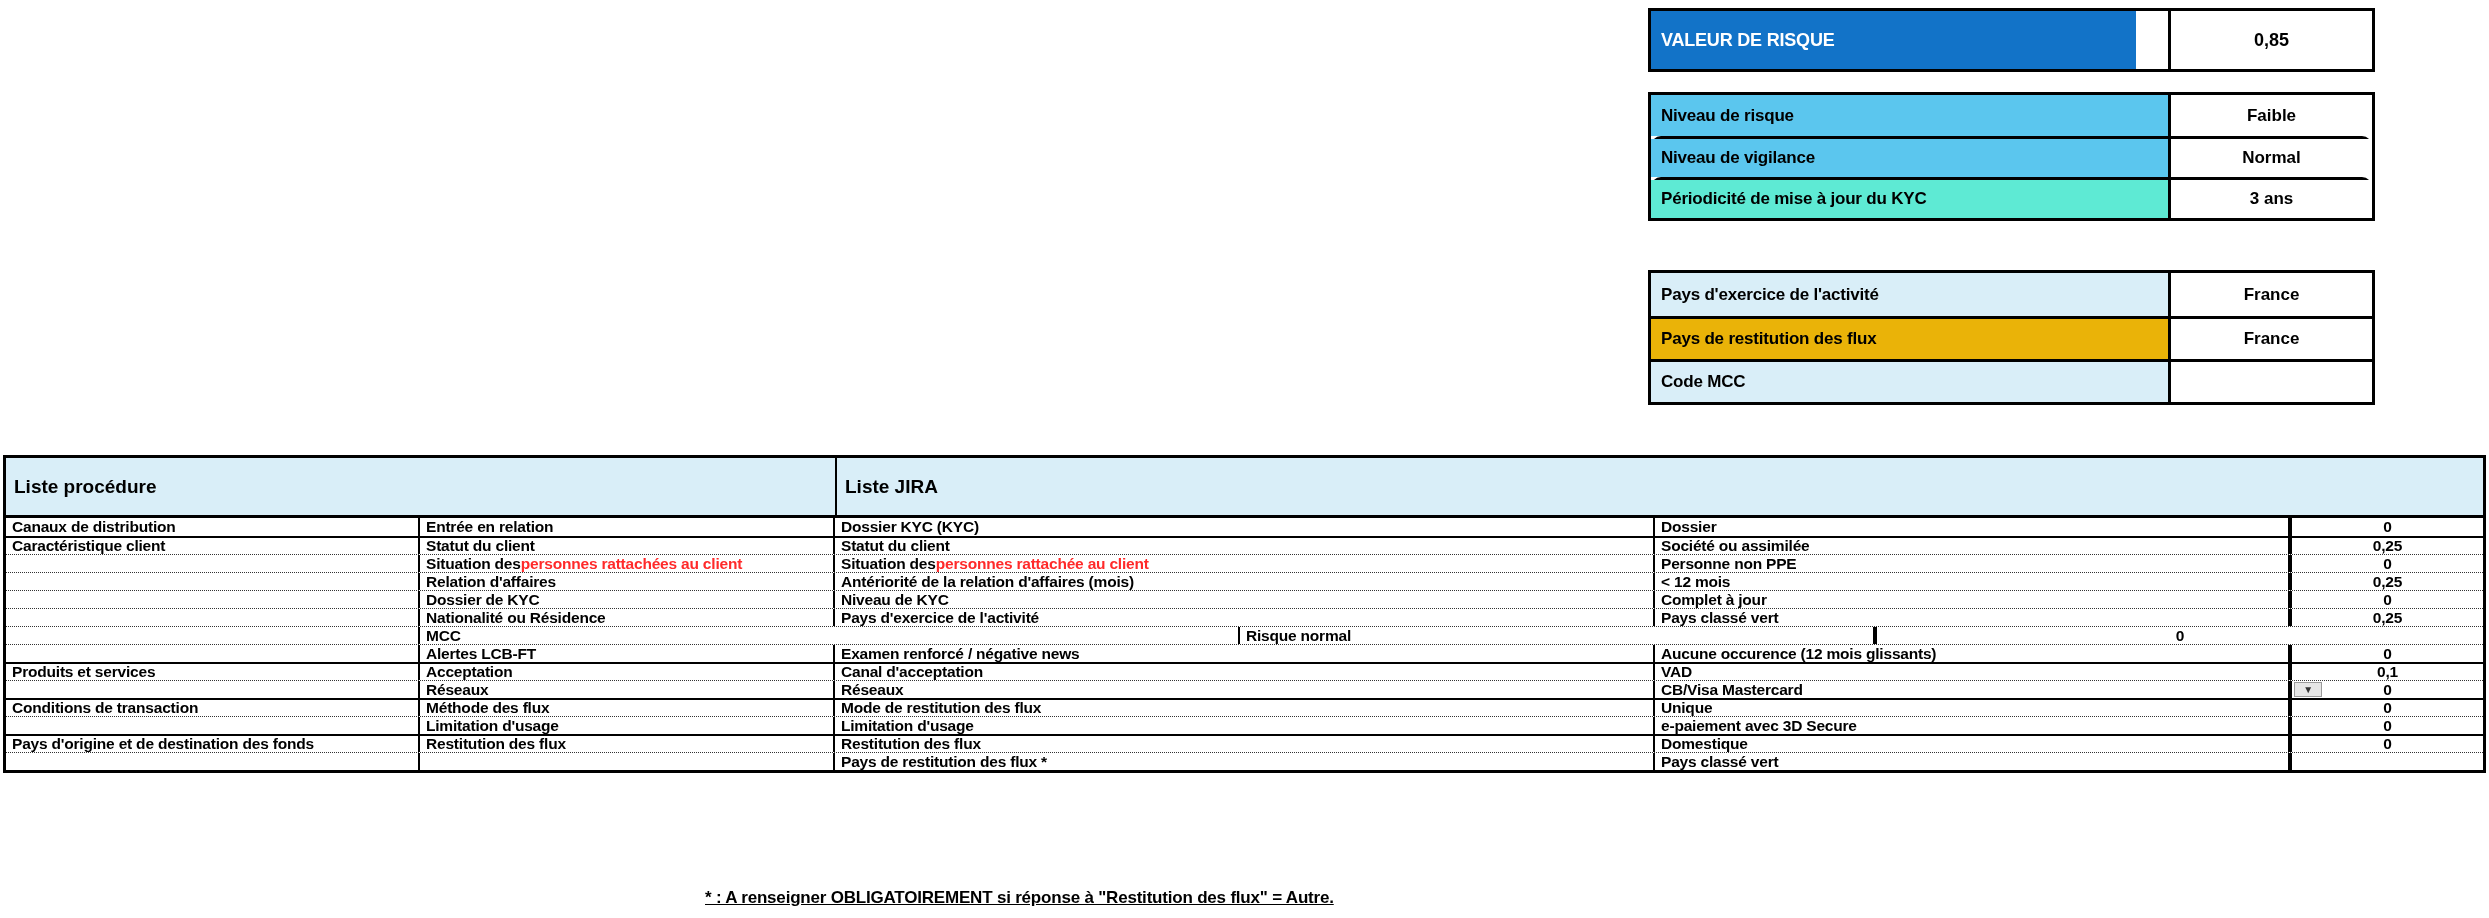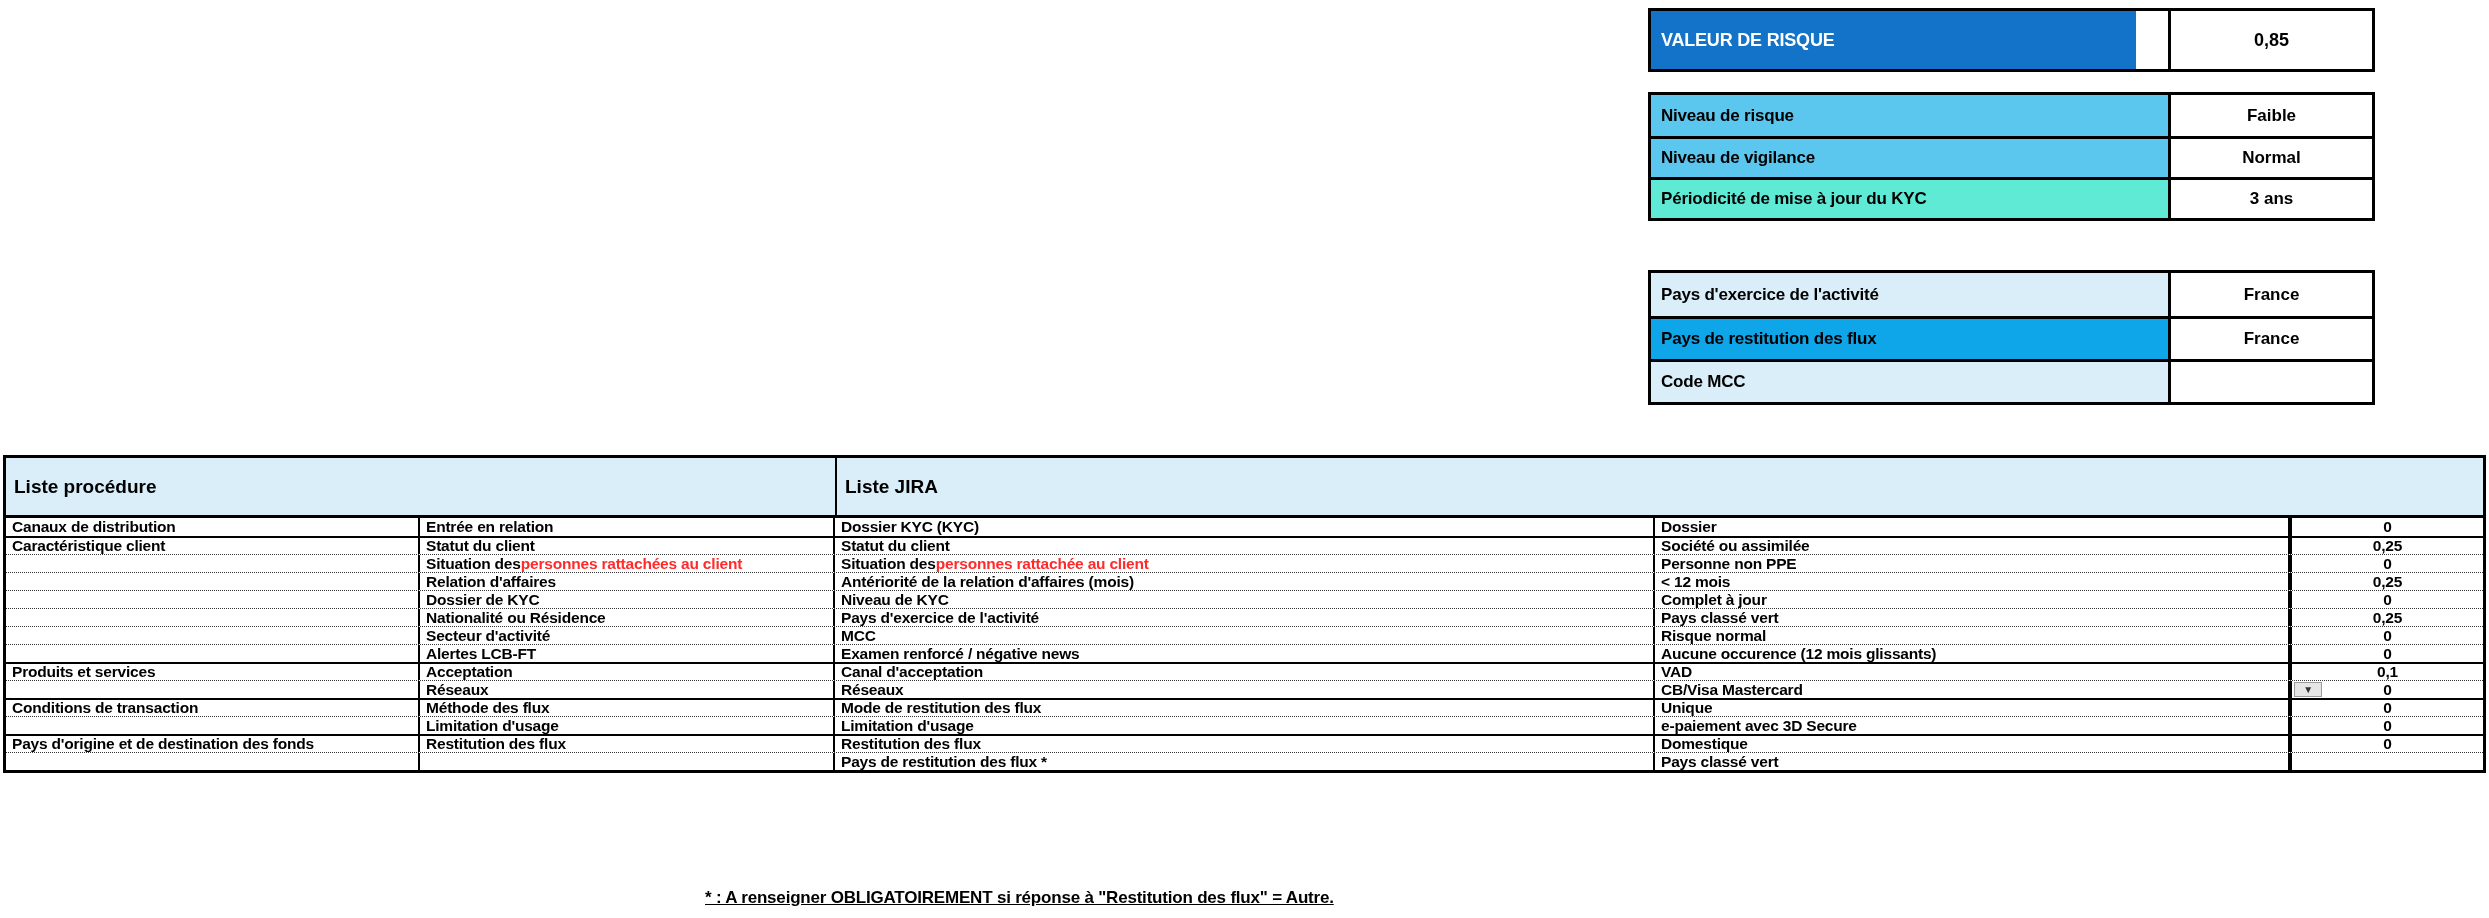--- a/index.html
+++ b/index.html
@@ -13,21 +13,21 @@
   .kv-row + .kv-row { border-top:3px solid #000; }
   .kv-label { flex:1; display:flex; align-items:center; padding-left:10px;
               font-weight:bold; letter-spacing:-0.2px; white-space:nowrap; overflow:hidden; }
   .kv-value { width:204px; border-left:3px solid #000; background:#fff; display:flex;
               align-items:center; justify-content:center; font-weight:bold; }
   #tbl-risk-value { top:8px; }
   #tbl-risk-value .kv-row { height:58px; }
   #tbl-risk-value .kv-label { color:#fff; font-size:18px; }
   #tbl-risk-value .kv-value { font-size:18px;margin-left:32px; }
   #tbl-risk-summary { top:92px; }
-  #tbl-risk-summary .kv-row { height:41px; }
+  #tbl-risk-summary .kv-row { height:41px;border-radius:10px; }
   #tbl-risk-summary .kv-label, #tbl-risk-summary .kv-value { font-size:17px; }
   #tbl-country { top:270px; }
   #tbl-country .kv-row { height:43px; }
   #tbl-country .kv-label, #tbl-country .kv-value { font-size:17px; }
 
   
   .main-table { position:absolute; left:3px; top:455px; width:2483px; border:3px solid #000; background:#fff; }
   .mt-header { display:flex; height:60px; border-bottom:3px solid #000; }
   .mt-hcell { display:flex; align-items:center; padding-left:8px; font-weight:bold; font-size:19px; }
   .mt-hcell.h-proc { width:829px; }
@@ -79,21 +79,21 @@
       <div class="kv-value">3 ans</div>
     </div>
   </div>
 
   <div class="kv-table" id="tbl-country">
     <div class="kv-row">
       <div class="kv-label light-blue" style="background: rgb(217, 238, 248);">Pays d'exercice de l'activité</div>
       <div class="kv-value">France</div>
     </div>
     <div class="kv-row">
-      <div class="kv-label light-blue" style="background: #0ea5e9;">Pays de restitution des flux</div>
+      <div class="kv-label light-blue" style="background: #eab308;">Pays de restitution des flux</div>
       <div class="kv-value">France</div>
     </div>
     <div class="kv-row">
       <div class="kv-label light-blue" style="background: rgb(217, 238, 248);">Code MCC</div>
       <div class="kv-value"></div>
     </div>
   </div>
 
   <div class="main-table">
     <div class="mt-header" style="background: rgb(217, 238, 248);">
@@ -176,23 +176,20 @@
           <div class="cell c3">
             <span>Pays d'exercice de l'activité</span>
           </div>
           <div class="cell c4">Pays classé vert</div>
           <div class="cell c5">
             <span>0,25</span>
           </div>
         </div>
         <div class="mt-row">
           <div class="cell c1"></div>
-          <div class="cell c2">
-            <span>Secteur d'activité</span>
-          </div>
           <div class="cell c3">
             <span>MCC</span>
           </div>
           <div class="cell c4">Risque normal</div>
           <div class="cell c5">
             <span>0</span>
           </div>
         </div>
         <div class="mt-row">
           <div class="cell c1"></div>

